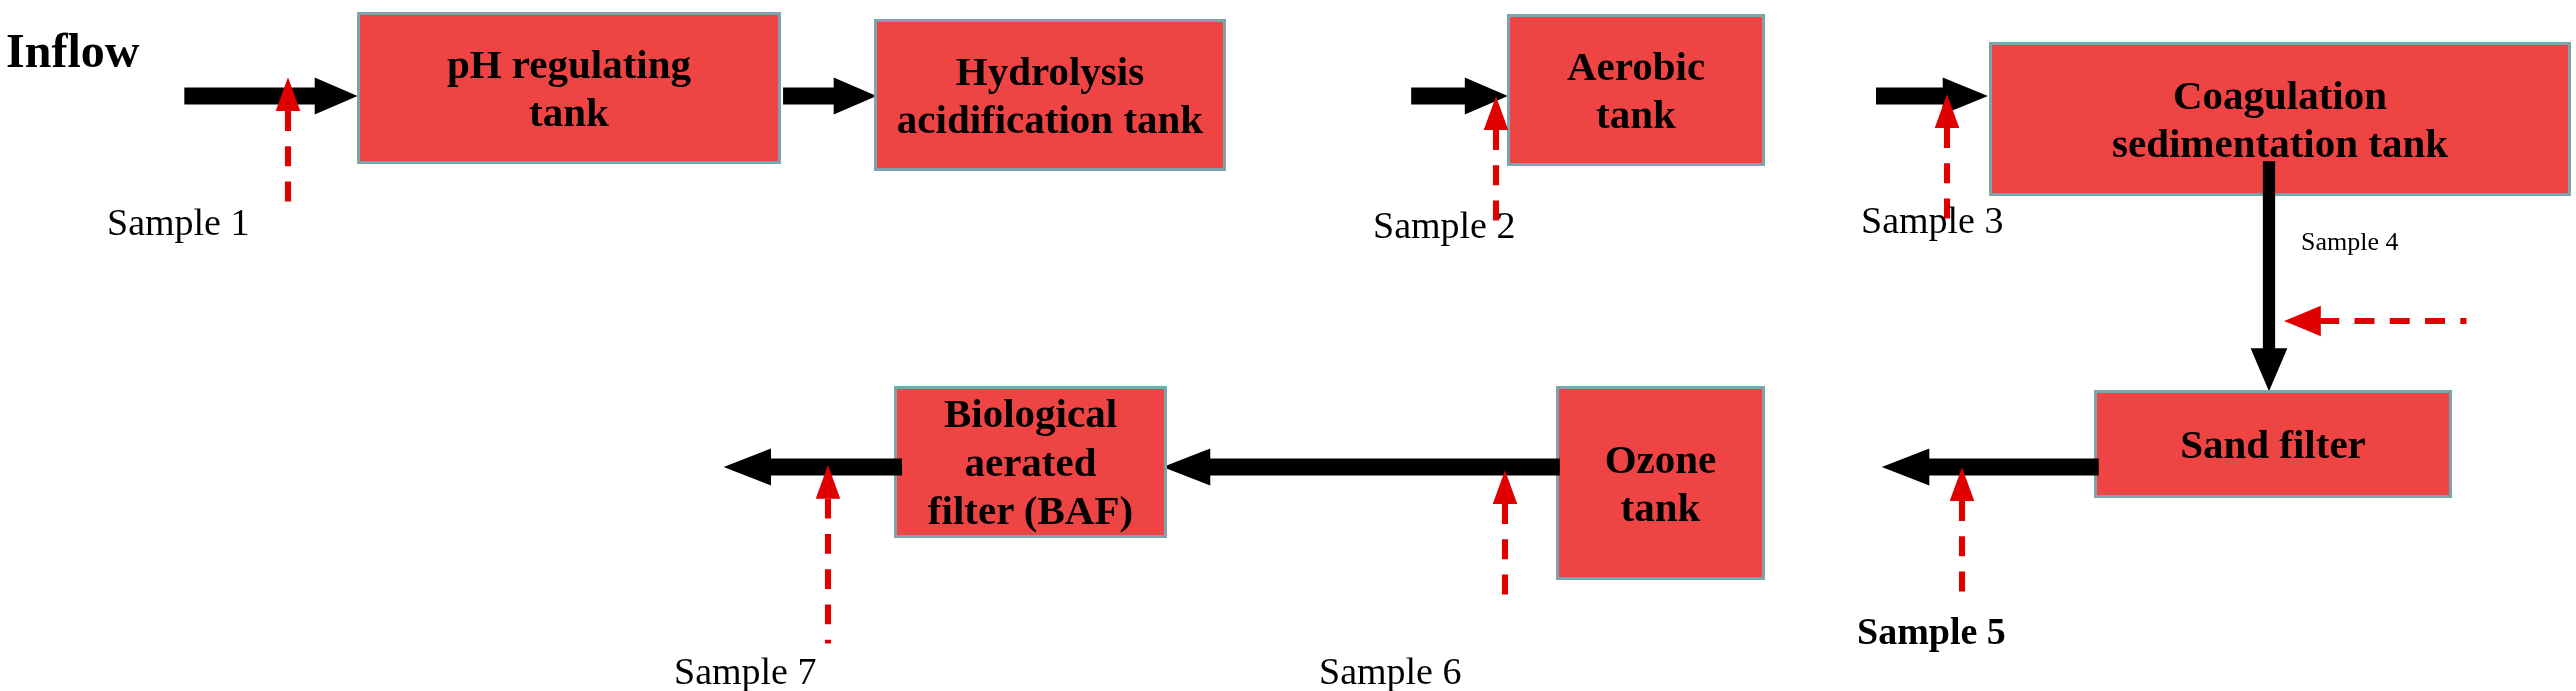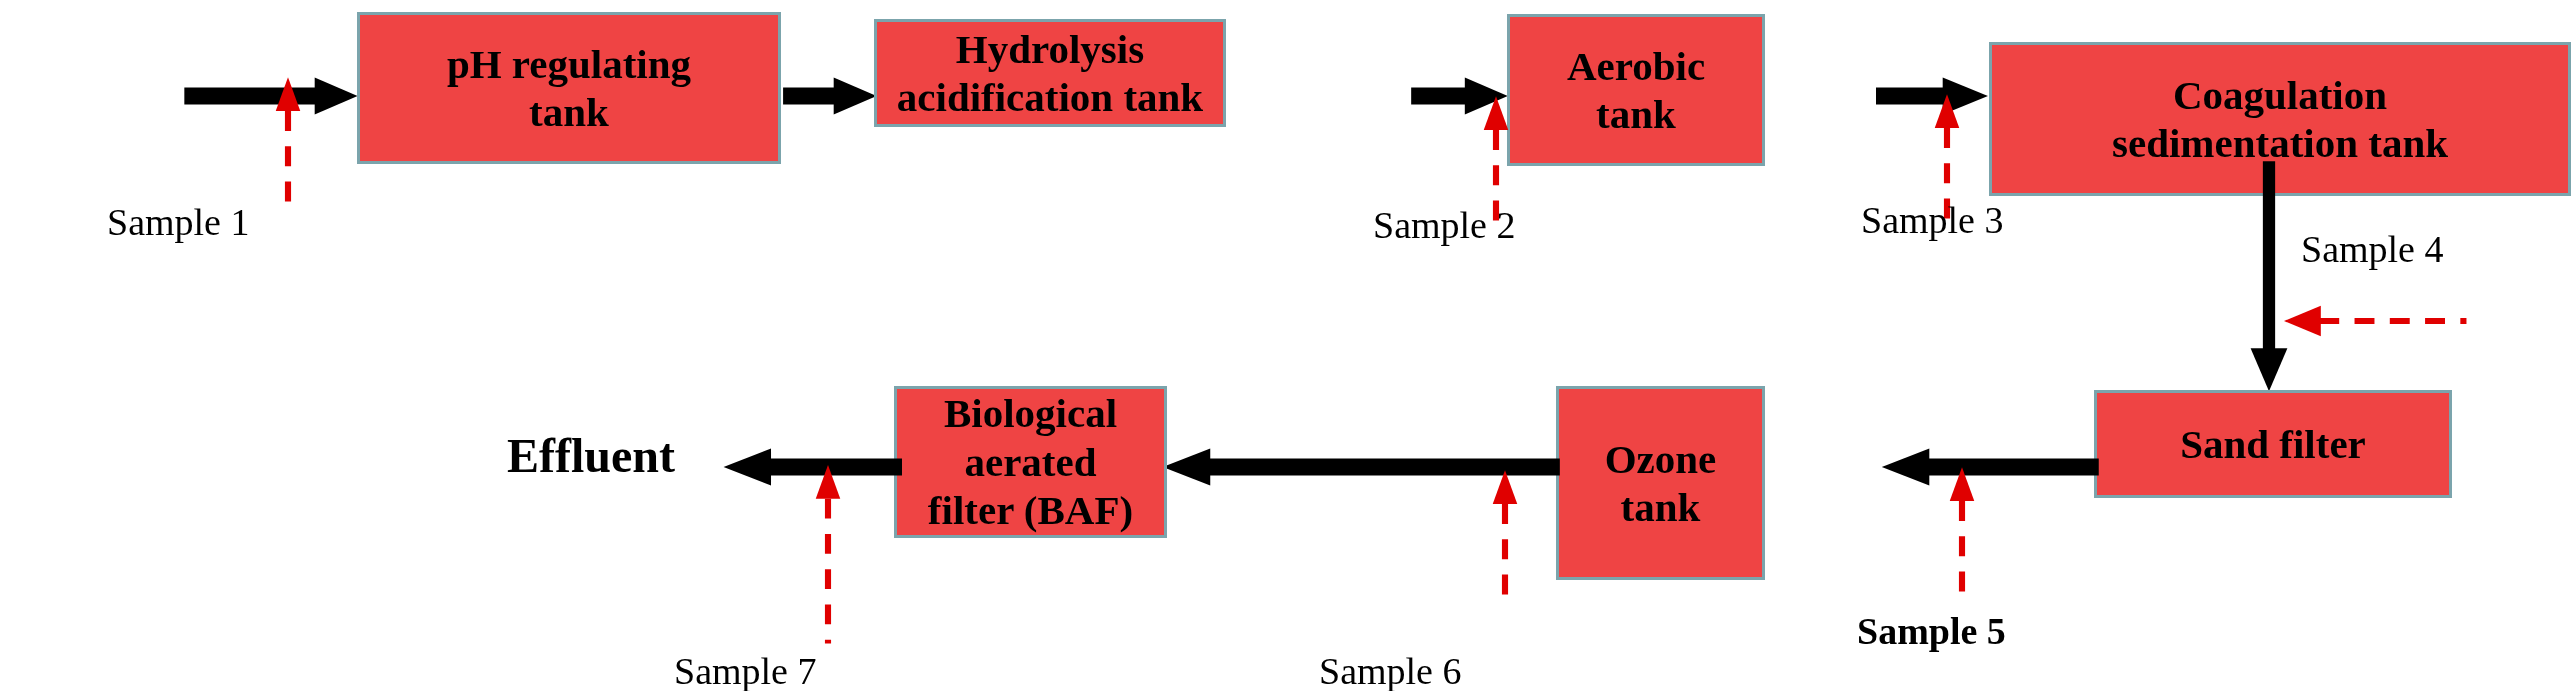--- a/index.html
+++ b/index.html
@@ -62,41 +62,42 @@
   .sampling {
     position: absolute;
   }
   .sampling svg { display: block; overflow: visible; }
 </style>
 </head>
 <body>
 
 <div id="stage">
 
+  <div class="endpoint" style="left:6.1px; top:23px; font-size:48px;">Inflow</div>
 
   <div class="flow" style="left:184px; top:73px; width:177px; height:46px;">
     <svg width="177" height="46" viewBox="0 0 230 60">
       <line x1="0" y1="30" x2="178" y2="30" stroke="#000000" stroke-width="22"></line>
       <polygon points="170,6 226,30 170,54" fill="#000000"></polygon>
     </svg>
   </div>
 
   <div class="node" style="left:357px; top:12.3px; width:424px; height:152px; font-size:41px;">
     <span class="node-label">pH regulating
 tank</span>
   </div>
 
   <div class="flow" style="left:783px; top:73px; width:96px; height:46px;">
     <svg width="96" height="46" viewBox="0 0 125 60">
       <line x1="0" y1="30" x2="74" y2="30" stroke="#000000" stroke-width="22"></line>
       <polygon points="66,6 122,30 66,54" fill="#000000"></polygon>
     </svg>
   </div>
 
-  <div class="node" style="left:874px; top:19px; width:352px; height:108px; font-size:41px;">
+  <div class="node" style="left:874px; top:19px; width:352px; height:152px; font-size:41px;">
     <span class="node-label">Hydrolysis
 acidification tank</span>
   </div>
 
   <div class="flow" style="left:1411px; top:73px; width:100px; height:46px;">
     <svg width="100" height="46" viewBox="0 0 130 60">
       <line x1="0" y1="30" x2="78" y2="30" stroke="#000000" stroke-width="22"></line>
       <polygon points="70,6 126,30 70,54" fill="#000000"></polygon>
     </svg>
   </div>
@@ -148,21 +149,21 @@
     </svg>
   </div>
   <div class="sample-label" style="left:1861px; top:198px; font-size:38px;">Sample 3</div>
 
   <div class="sampling" style="left:2284px; top:301px; width:184px; height:43px;">
     <svg width="184" height="43" viewBox="0 0 240 56">
       <polygon points="0,26 48,6 48,46" fill="#e00000"></polygon>
       <line x1="46" y1="26" x2="238" y2="26" stroke="#e00000" stroke-width="8" stroke-dasharray="26,20"></line>
     </svg>
   </div>
-  <div class="sample-label" style="left:2301px; top:227px; font-size:38px;">Sample 4</div>
+  <div class="sample-label" style="left:2301px; top:227px; font-size:26px;">Sample 4</div>
 
   <div class="node" style="left:2094px; top:390px; width:358px; height:108px; font-size:41px;">
     <span class="node-label">Sand filter</span>
   </div>
 
   <div class="flow" style="left:1880px; top:444px; width:219px; height:46px;">
     <svg width="219" height="46" viewBox="0 0 285 60">
       <line x1="58" y1="30" x2="285" y2="30" stroke="#000000" stroke-width="22"></line>
       <polygon points="64,6 64,54 2,30" fill="#000000"></polygon>
     </svg>
@@ -185,21 +186,20 @@
 filter (BAF)</span>
   </div>
 
   <div class="flow" style="left:722px; top:444px; width:180px; height:46px;">
     <svg width="180" height="46" viewBox="0 0 235 60">
       <line x1="58" y1="30" x2="235" y2="30" stroke="#000000" stroke-width="22"></line>
       <polygon points="64,6 64,54 2,30" fill="#000000"></polygon>
     </svg>
   </div>
 
-  <div class="endpoint" style="left:507px; top:428px; font-size:48px;">Effluent</div>
 
   <div class="sampling" style="left:1939px; top:467px; width:46px; height:127px;">
     <svg width="46" height="127" viewBox="0 0 60 165">
       <polygon points="30,0 46,44 14,44" fill="#e00000"></polygon>
       <line x1="30" y1="44" x2="30" y2="163" stroke="#e00000" stroke-width="8" stroke-dasharray="26,20"></line>
     </svg>
   </div>
   <div class="sample-label" style="left:1857px; top:609px; font-size:38px;font-weight:bold;">Sample 5</div>
 
   <div class="sampling" style="left:1482px; top:470px; width:46px; height:127px;">

